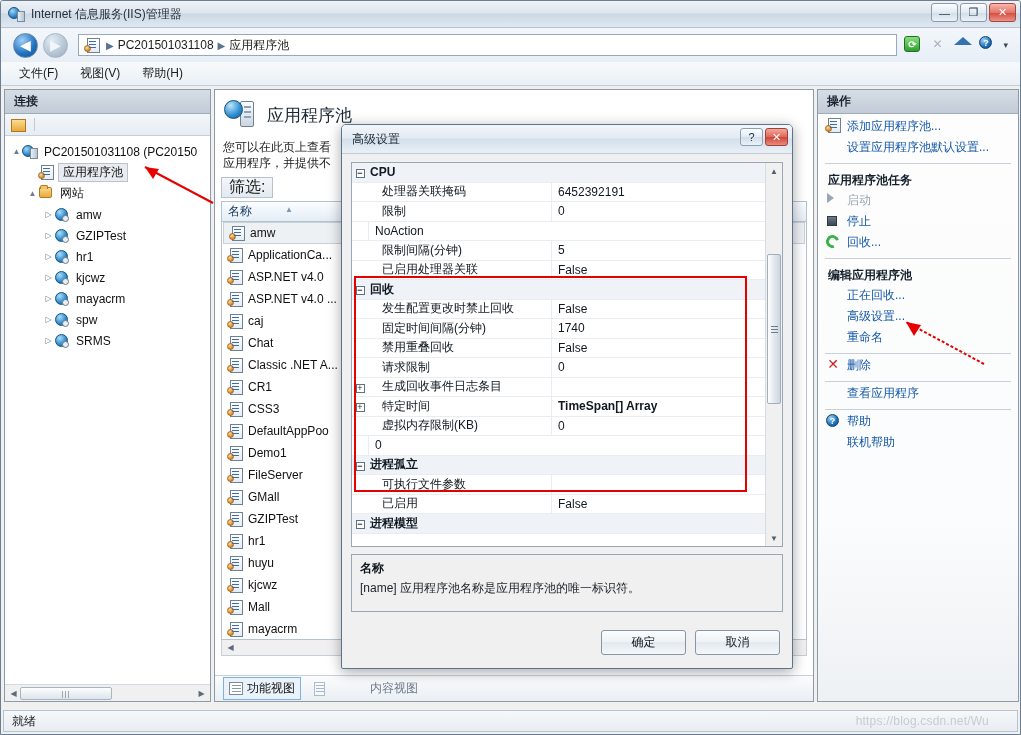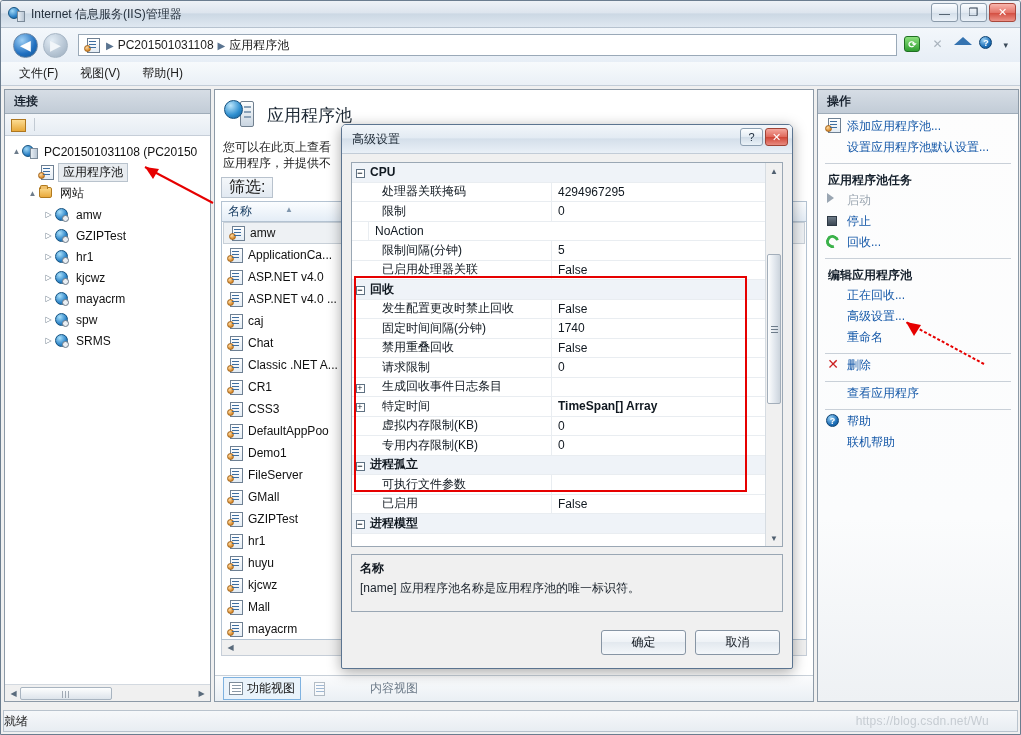--- a/index.html
+++ b/index.html
@@ -155,21 +155,21 @@
   .arow .alabel { font-size: 12px; color: #1558a8; white-space: nowrap; }
   .arow.disabled .alabel { color: #9aa5b0; }
   .agroup { font-size: 12px; font-weight: bold; color: #15202c; padding: 5px 0 3px 10px; }
   .asep { height: 1px; background: #c9d0d8; margin: 3px 7px 3px 7px; }
 
   
   .statusbar {
     position: absolute; left: 2px; bottom: 2px; width: 1015px; height: 22px;
     background: linear-gradient(to bottom,#f6f8fa,#e8edf2);
     border: 1px solid #b9c3cd;
-    display: flex; align-items: center; 
+    display: flex; align-items: center; padding-left: 8px;
     font-size: 12px; color: #1c1c1c;
   }
   .watermark {
     position: absolute; right: 28px; top: 3px;
     font-size: 12px; color: #c6ccd2; white-space: nowrap; letter-spacing: .2px;
   }
   .grip { position: absolute; right: 4px; bottom: 3px; width: 12px; height: 12px; }
 
   
   .dialog {
@@ -827,21 +827,21 @@
       <div class="gridwrap">
         <div class="grid" id="grid">
             <div class="grow cat">
               <span class="gexp"><span class="box">−</span></span>
               <span class="gname">CPU</span>
               <span class="gval"></span>
             </div>
             <div class="grow">
               <span class="gexp"></span>
               <span class="gname">处理器关联掩码</span>
-              <span class="gval">4294967295</span>
+              <span class="gval">6452392191</span>
             </div>
             <div class="grow">
               <span class="gexp"></span>
               <span class="gname">限制</span>
               <span class="gval">0</span>
             </div>
             <div class="grow">
               <span class="gexp"></span>
               <span class="gval">NoAction</span>
             </div>
@@ -890,21 +890,20 @@
               <span class="gname">特定时间</span>
               <span class="gval bold">TimeSpan[] Array</span>
             </div>
             <div class="grow">
               <span class="gexp"></span>
               <span class="gname">虚拟内存限制(KB)</span>
               <span class="gval">0</span>
             </div>
             <div class="grow">
               <span class="gexp"></span>
-              <span class="gname">专用内存限制(KB)</span>
               <span class="gval">0</span>
             </div>
             <div class="grow cat">
               <span class="gexp"><span class="box">−</span></span>
               <span class="gname">进程孤立</span>
               <span class="gval"></span>
             </div>
             <div class="grow">
               <span class="gexp"></span>
               <span class="gname">可执行文件参数</span>

